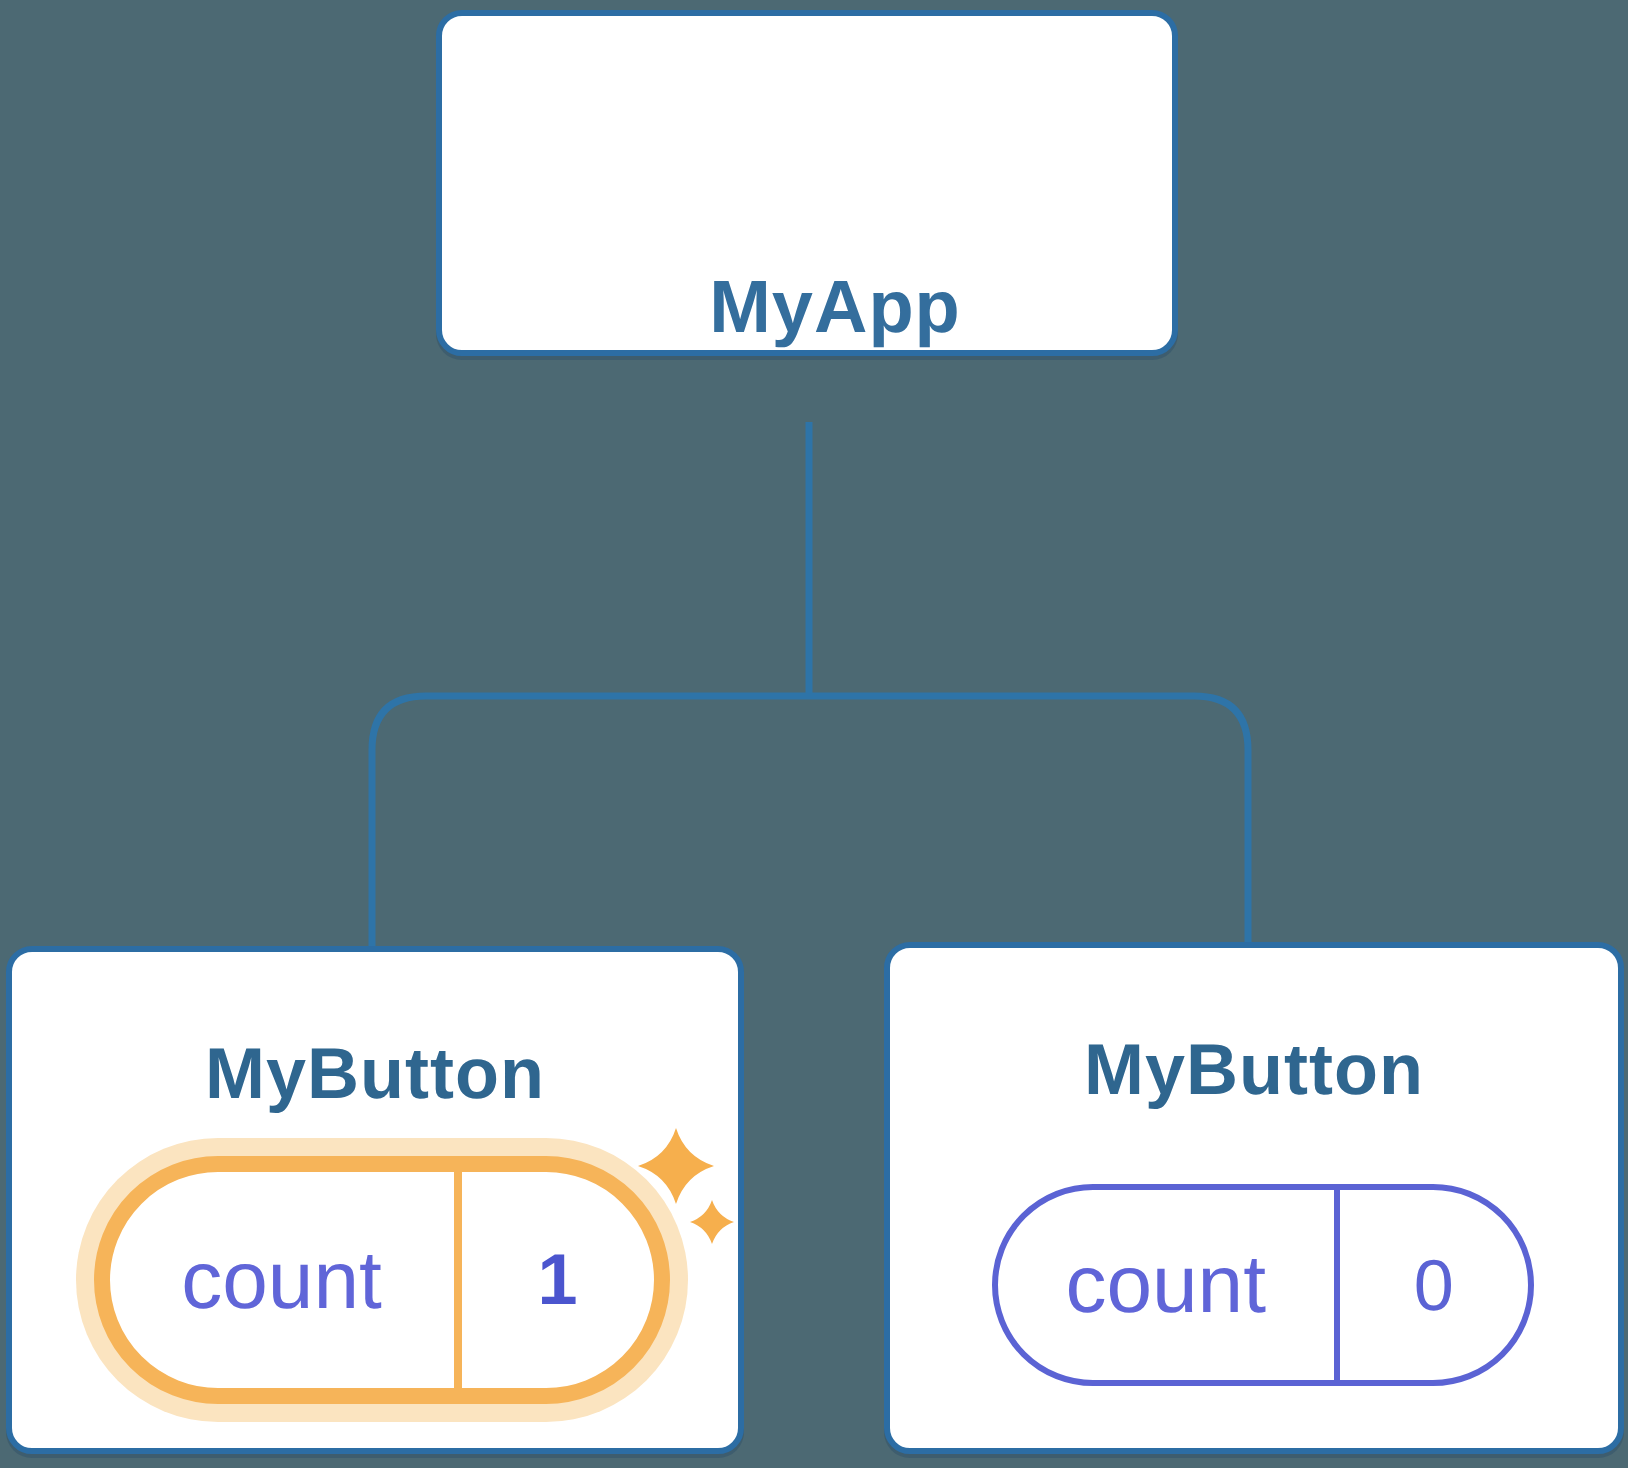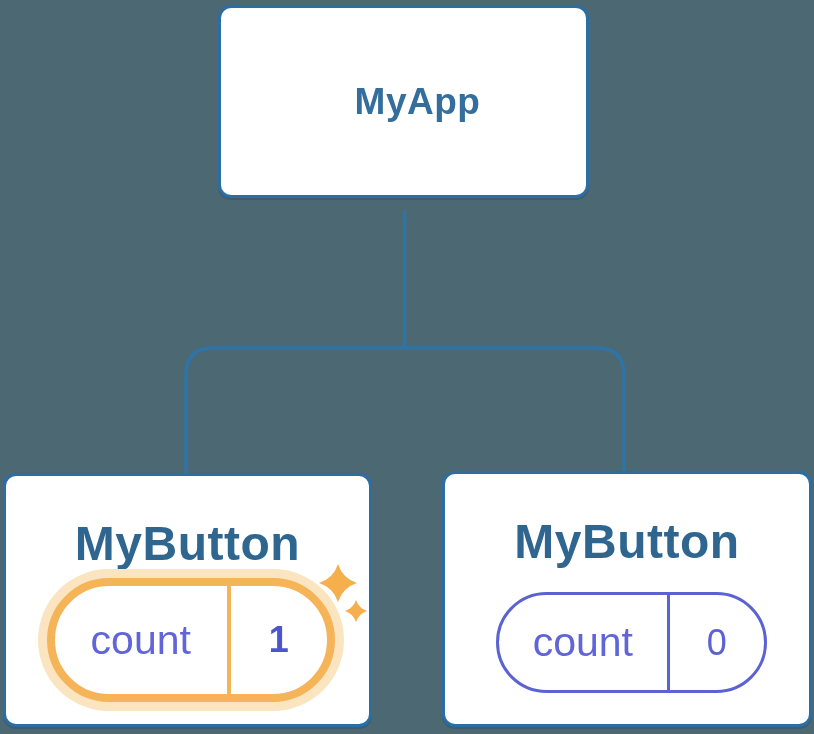--- a/index.html
+++ b/index.html
@@ -23,23 +23,23 @@
   .node-card {
     position: absolute;
     background: #ffffff;
     border: 3px solid #2C6DA4;
     border-radius: 13px;
     box-sizing: border-box;
     box-shadow: 0 2px 0 rgba(20, 60, 95, 0.25);
   }
   #node-app {
     left: 218px; top: 5px;
-    width: 371px; height: 193px;
+    width: 371px; height: 173px;
     display: flex;
-    align-items: center;
+    align-items: flex-end;
     justify-content: center;
     padding-left: 28px;
   }
   #node-button-left {
     left: 3px; top: 473px;
     width: 369px; height: 254px;
   }
   #node-button-right {
     left: 442px; top: 471px;
     width: 370px; height: 256px;
@@ -48,21 +48,21 @@
     font-size: 37px;
     font-weight: bold;
     color: #346E9D;
     letter-spacing: 0.5px;
   }
   .node-title {
     position: absolute;
     left: 0; right: 0;
     top: 40px;
     text-align: center;
-    font-size: 48px;
+    font-size: 36px;
     font-weight: bold;
     color: #2F668F;
     letter-spacing: 0.5px;
   }
   .state-pill {
     position: absolute;
     background: #ffffff;
     box-sizing: border-box;
     border-radius: 999px;
     display: flex;

